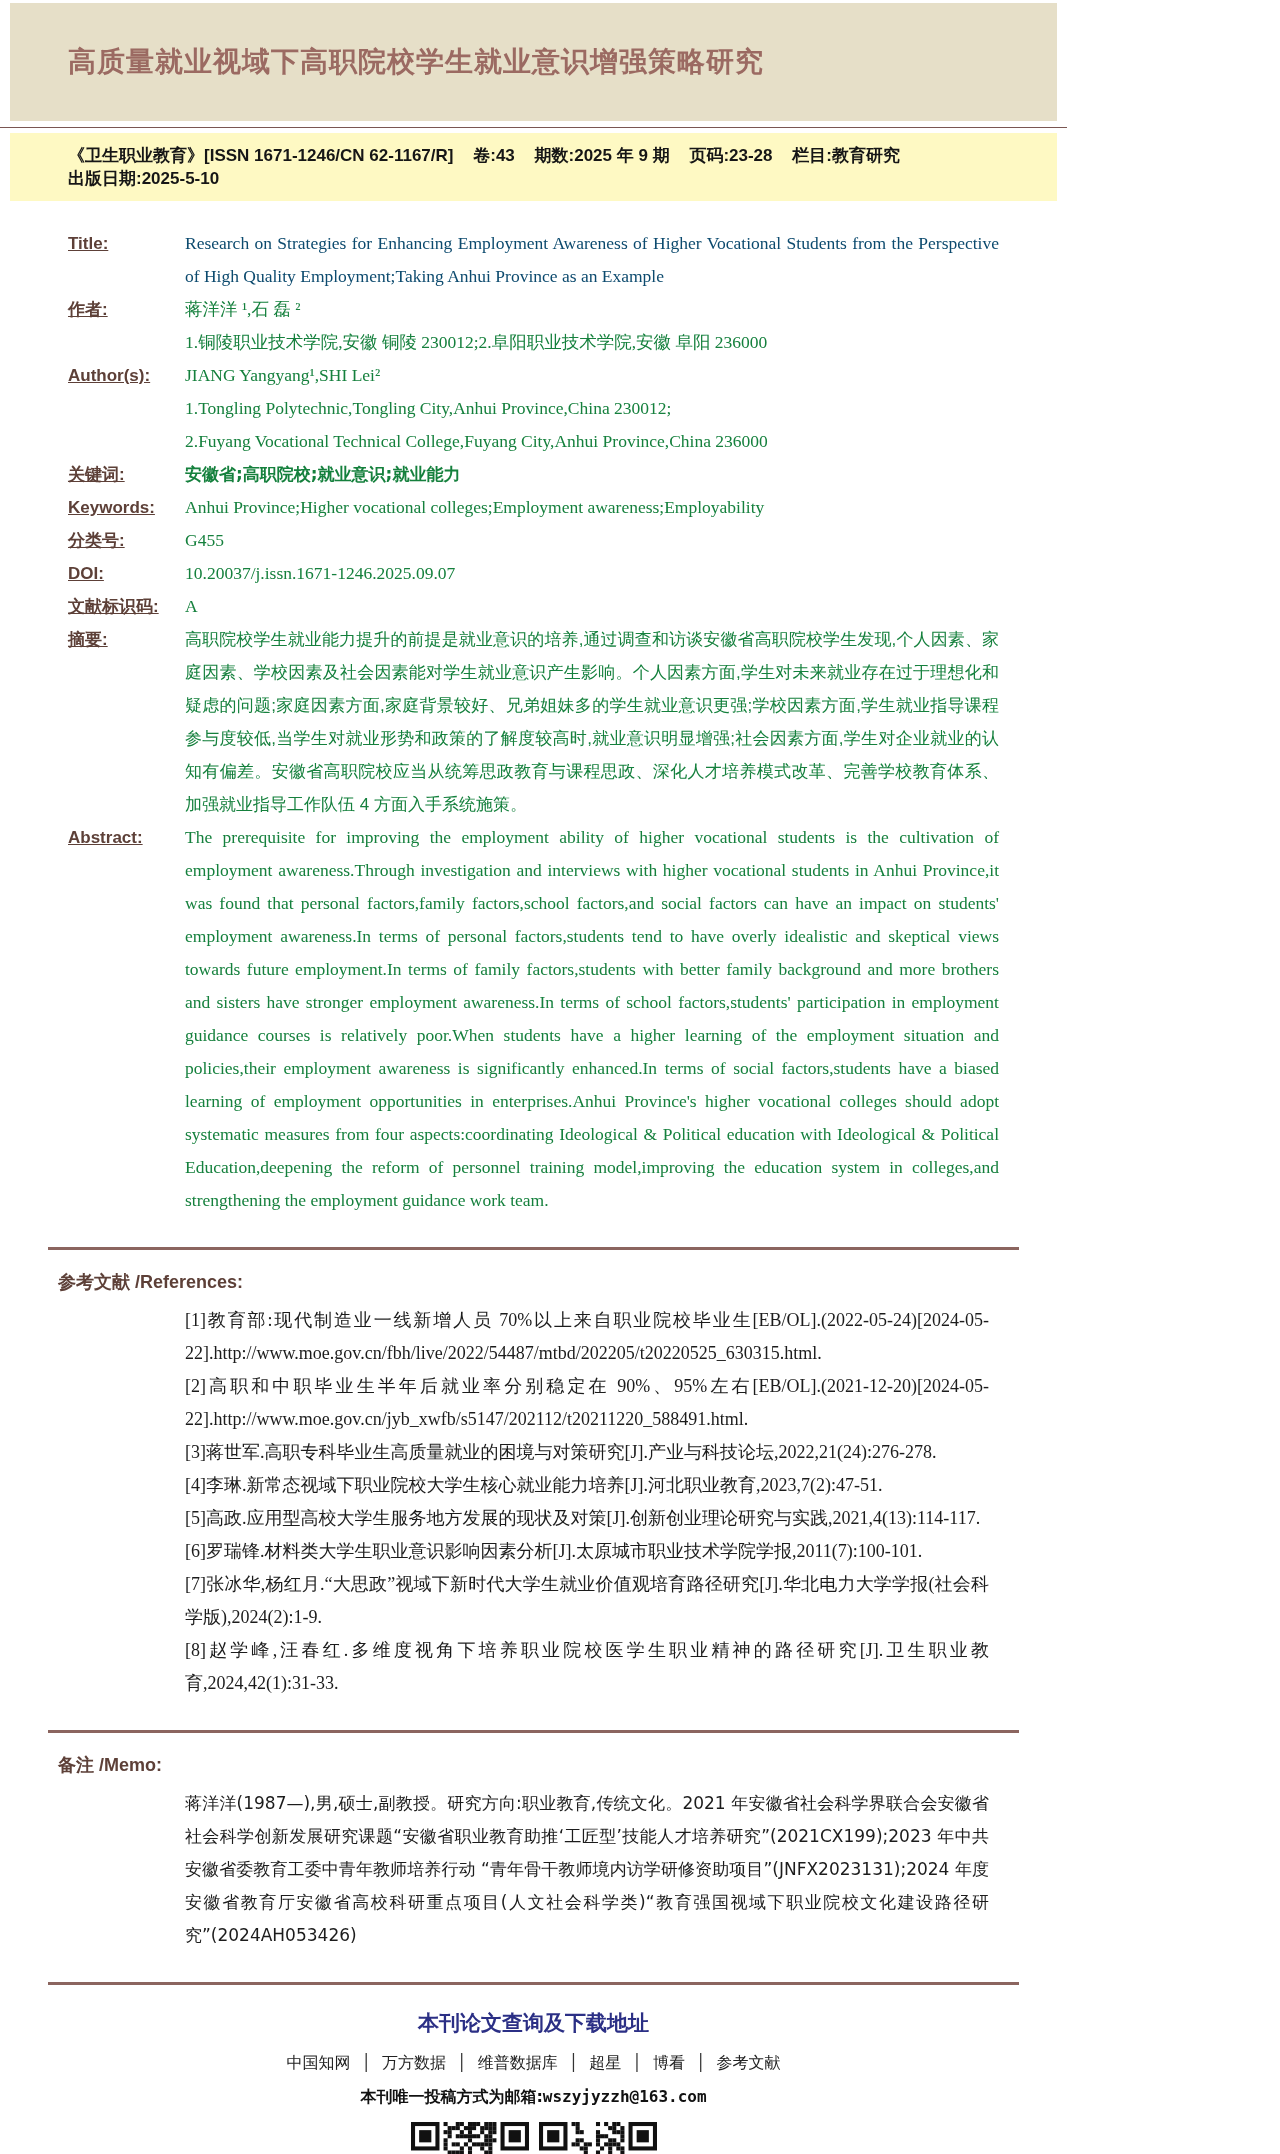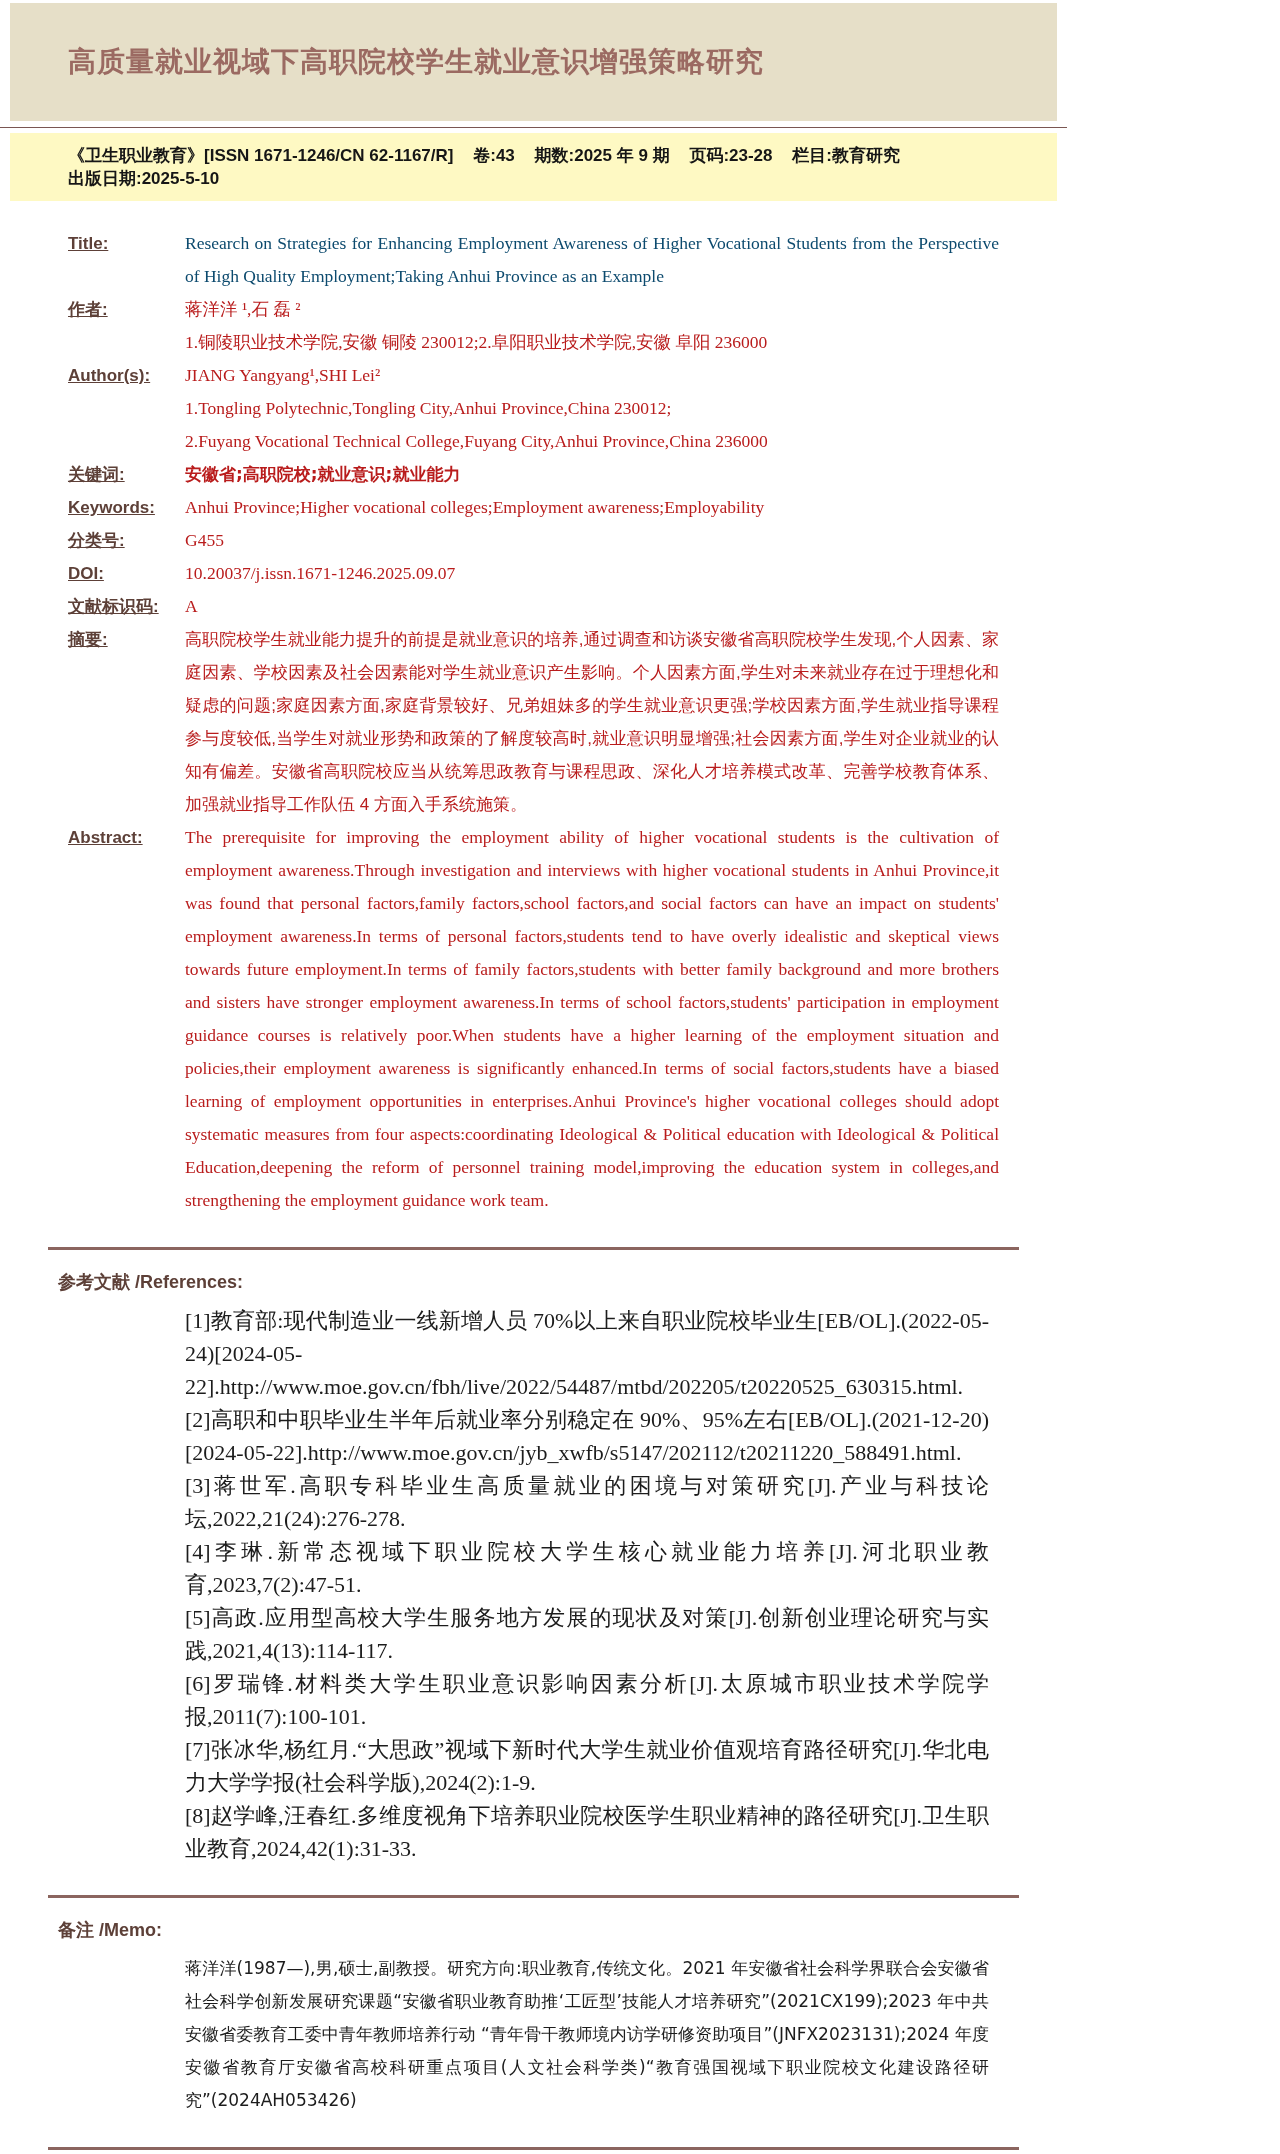--- a/index.html
+++ b/index.html
@@ -17,31 +17,31 @@
   .journal-bar { margin-top:4px; background:#fef9c3; padding:11px 20px 11px 58px;
                  font-family:"Liberation Sans", sans-serif; font-weight:bold; font-size:17px; color:#161616; }
   .jb-item { margin-right:15px; white-space:nowrap; }
   .jb-name { margin-right:0; }
 
   
   .meta { padding:26px 58px 0; }
   .frow { display:flex; }
   .flabel { flex:0 0 117px; font-family:"Liberation Sans", sans-serif; font-weight:bold;
             font-size:17px; line-height:33px; color:#5d4038;text-decoration:underline; }
-  .fvalue { flex:1; font-size:17.5px; line-height:33px; text-align:justify; color:#b91c1c; }
+  .fvalue { flex:1; font-size:17.5px; line-height:33px; text-align:justify; color:#15803d; }
   .fvalue.maroon { color:#0c4a6e; }
   .zh-sans { font-family:Liberation Sans, sans-serif; font-size:17px; }
   .kw-bold { font-family:"DejaVu Sans", sans-serif; font-weight:bold; font-size:17px; }
 
   
   .section-rule { border:none; border-top:3px solid #8b655f; margin:30px 38px 0; }
   .section-heading { margin:20px 0 0 48px; font-family:"Liberation Sans", sans-serif;
                      font-weight:bold; font-size:18px; color:#5d4038; }
   .section-body { padding:10px 68px 0 175px; }
-  .ref-item { margin:0; font-size:22px; line-height:33px; text-align:justify; }
+  .ref-item { margin:0; font-size:18px; line-height:33px; text-align:justify; }
   .memo-text { margin:0; font-family:"DejaVu Sans", sans-serif; font-size:17px; line-height:33px; text-align:justify; }
 
   
   .footer { margin-top:24px; text-align:center; }
   .footer-heading { font-family:"DejaVu Sans", sans-serif; font-weight:bold; font-size:21px; color:#2b2f85; }
   .db-row { margin-top:16px; font-family:"DejaVu Sans", sans-serif; font-size:16px; color:#222; }
   .db-item::after { content:"│"; margin:0 11px; color:#333; font-weight:normal; }
   .db-item:last-child::after { content:""; margin:0; }
   .submit-row { margin-top:13px; font-family:"DejaVu Sans", sans-serif; font-weight:bold; font-size:16px; color:#111; }
   .submit-row .email { font-family:"DejaVu Sans Mono", monospace; }

